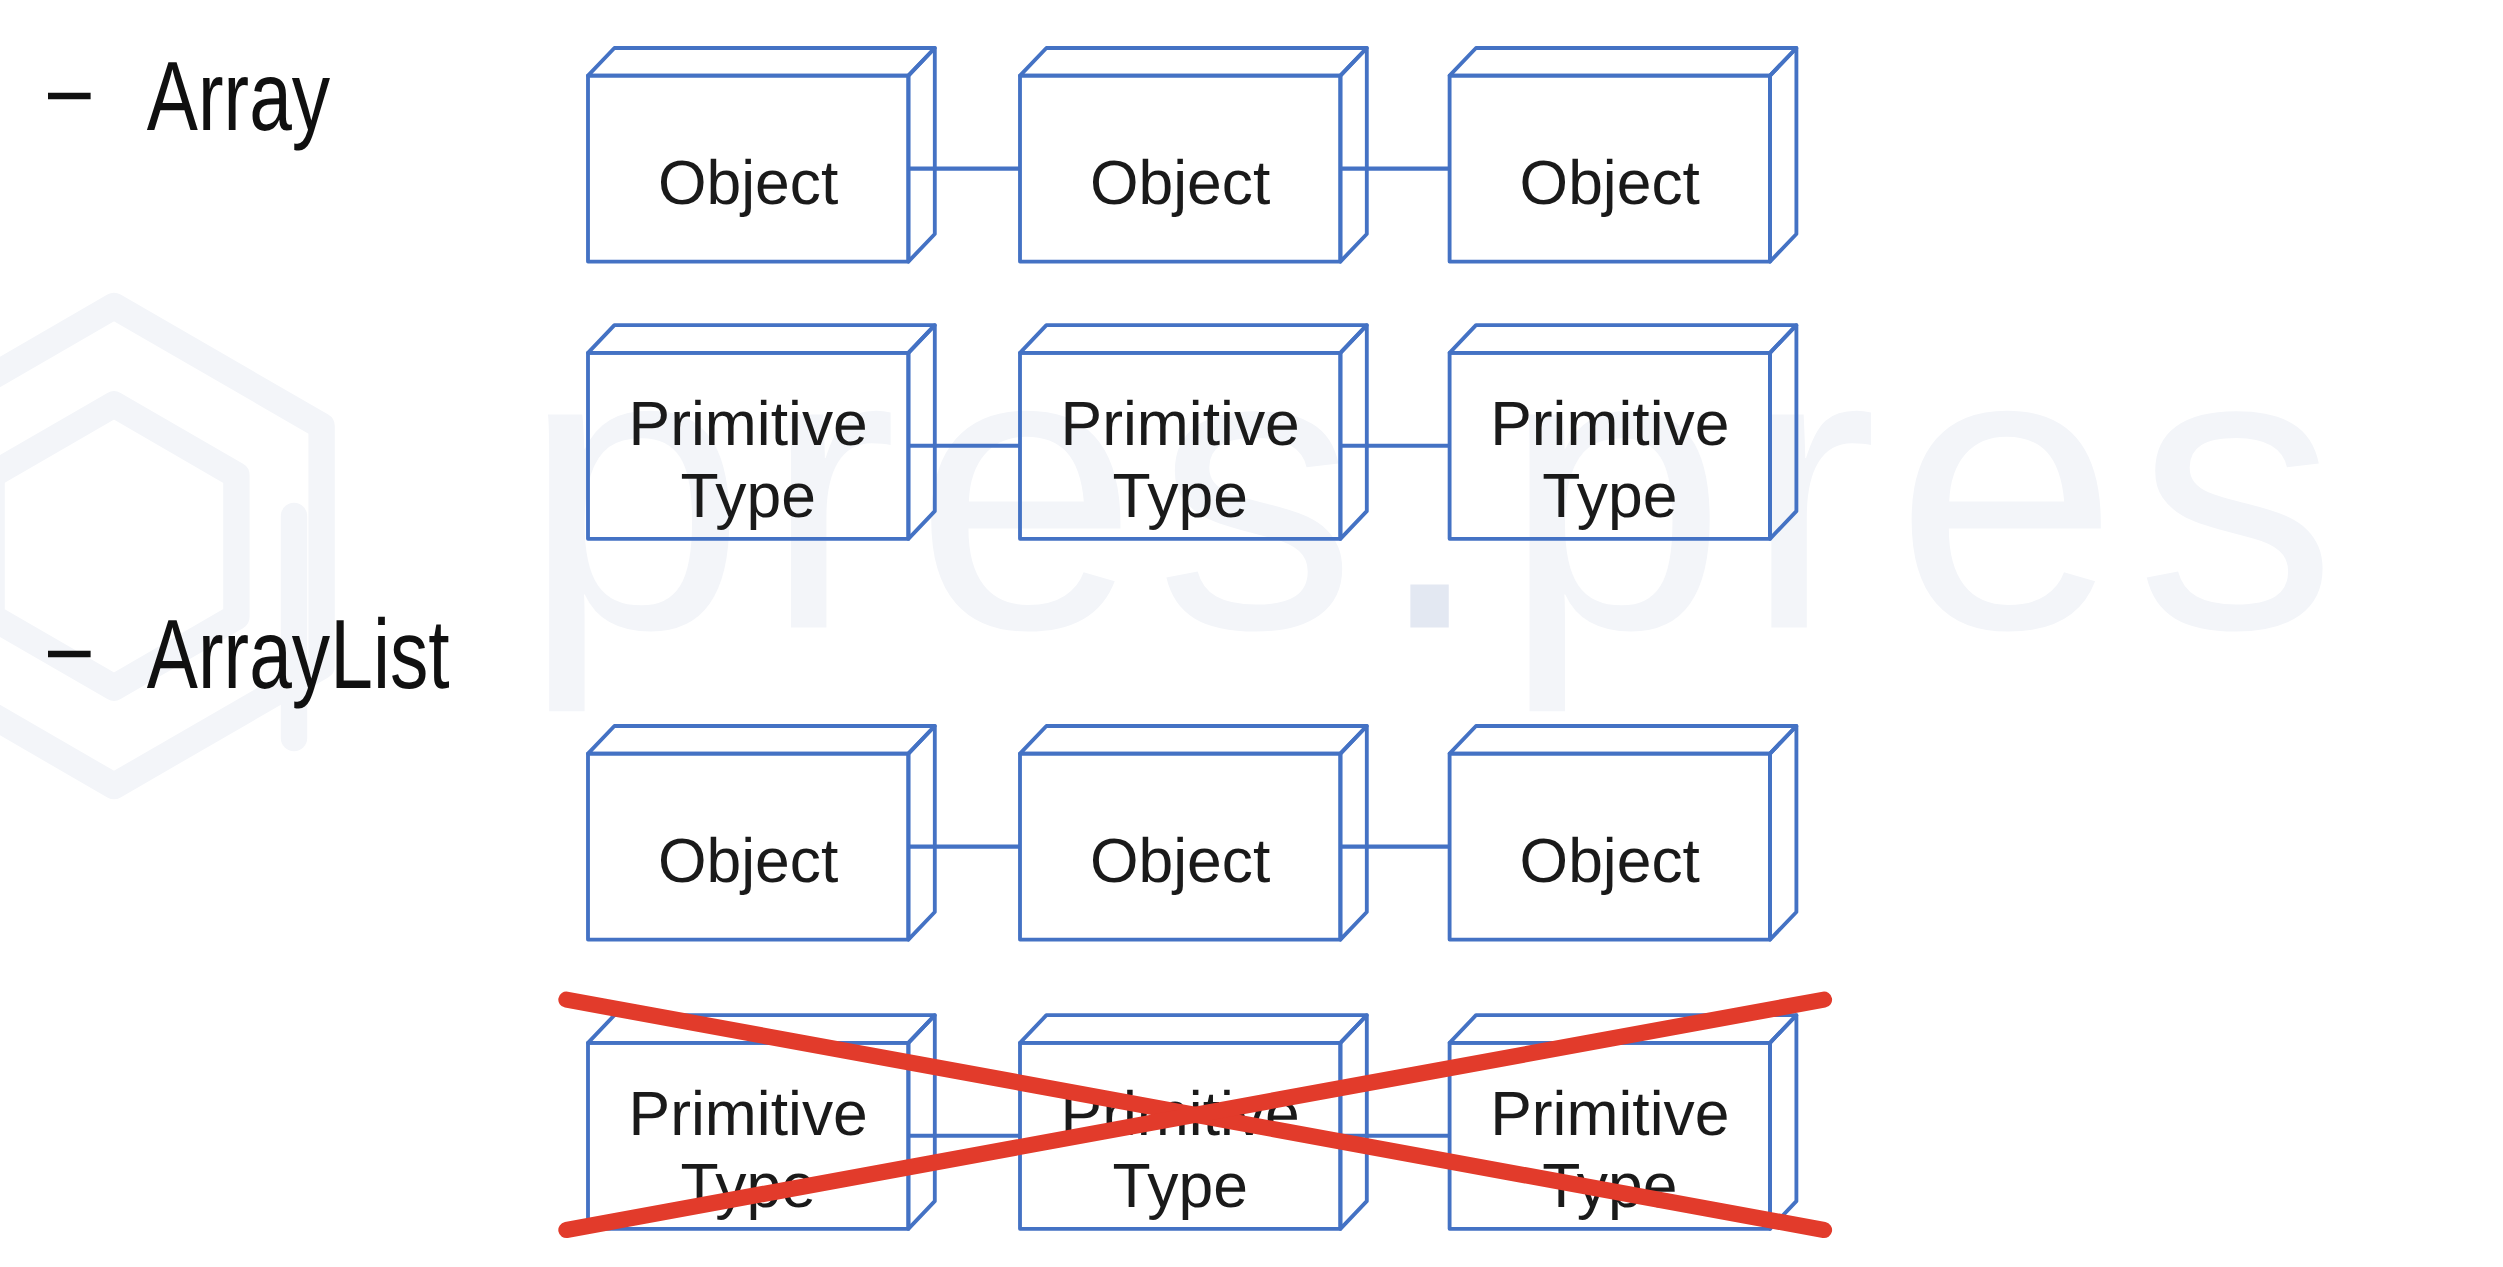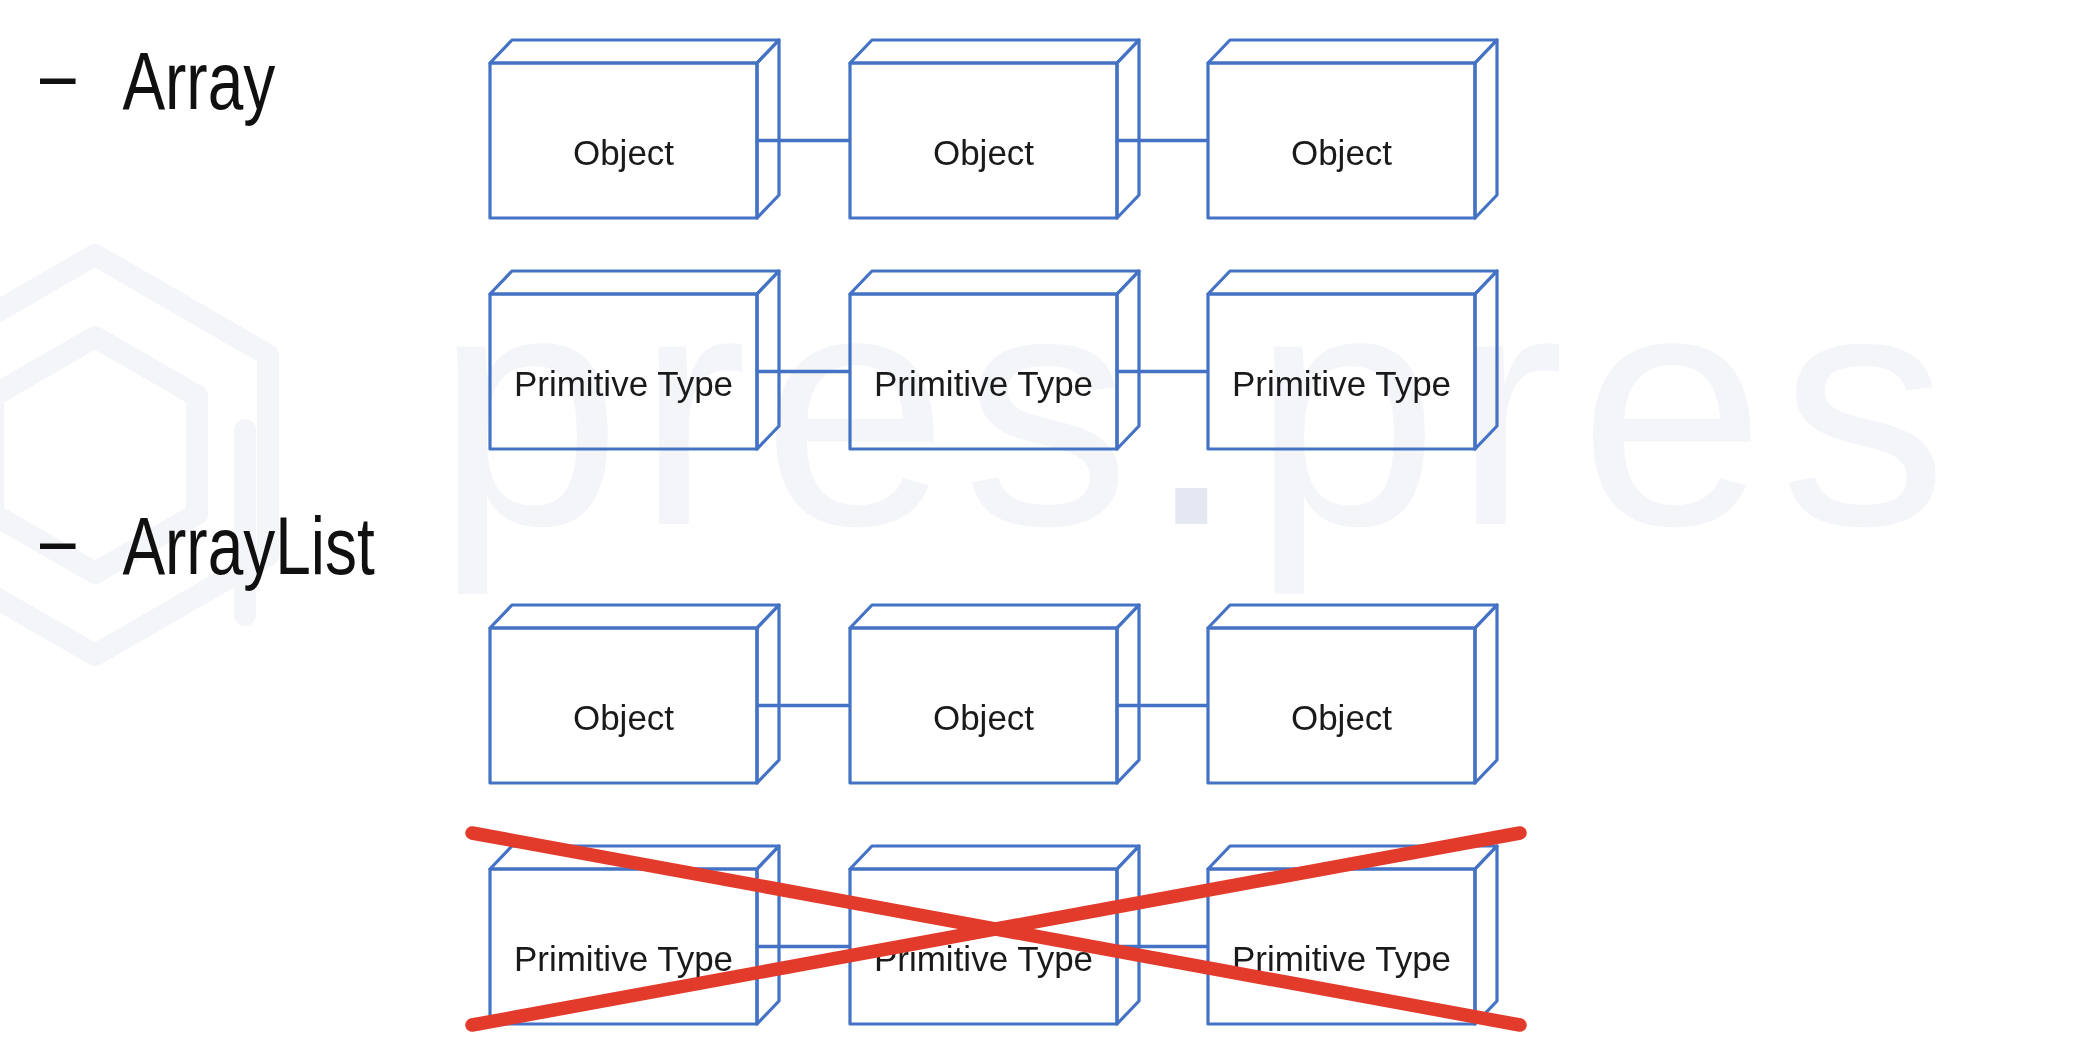--- a/index.html
+++ b/index.html
@@ -20,21 +20,21 @@
     color:var(--wm-tint,#f3f5f9);
   }
   .wm-dot{color:var(--wm-dot,#e3e8f2);}
   
   #diagram-svg{position:absolute;left:0;top:0;z-index:2;pointer-events:none;}
   .labels{position:absolute;inset:0;z-index:1;}
   .box-label{
     position:absolute;
     display:flex;align-items:center;justify-content:center;
     text-align:center;
-    font-size:35px;line-height:60px;
+    font-size:52px;line-height:60px;
     padding-top:25px;box-sizing:border-box;
     color:var(--label-color,#1a1a1a);
   }
   
   .heading{
     position:absolute;left:40px;z-index:3;
     display:flex;align-items:baseline;
     font-size:82px;line-height:1;
     color:var(--heading-color,#101010);
     transform:scaleX(.78);transform-origin:0 50%;

